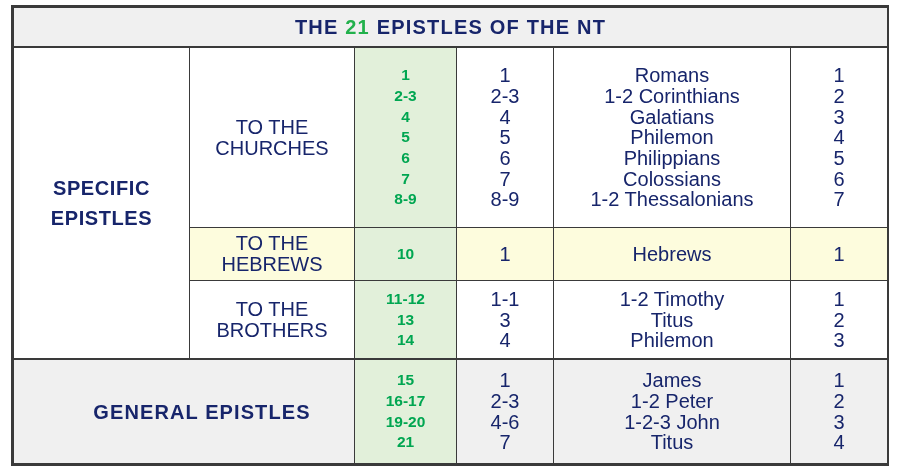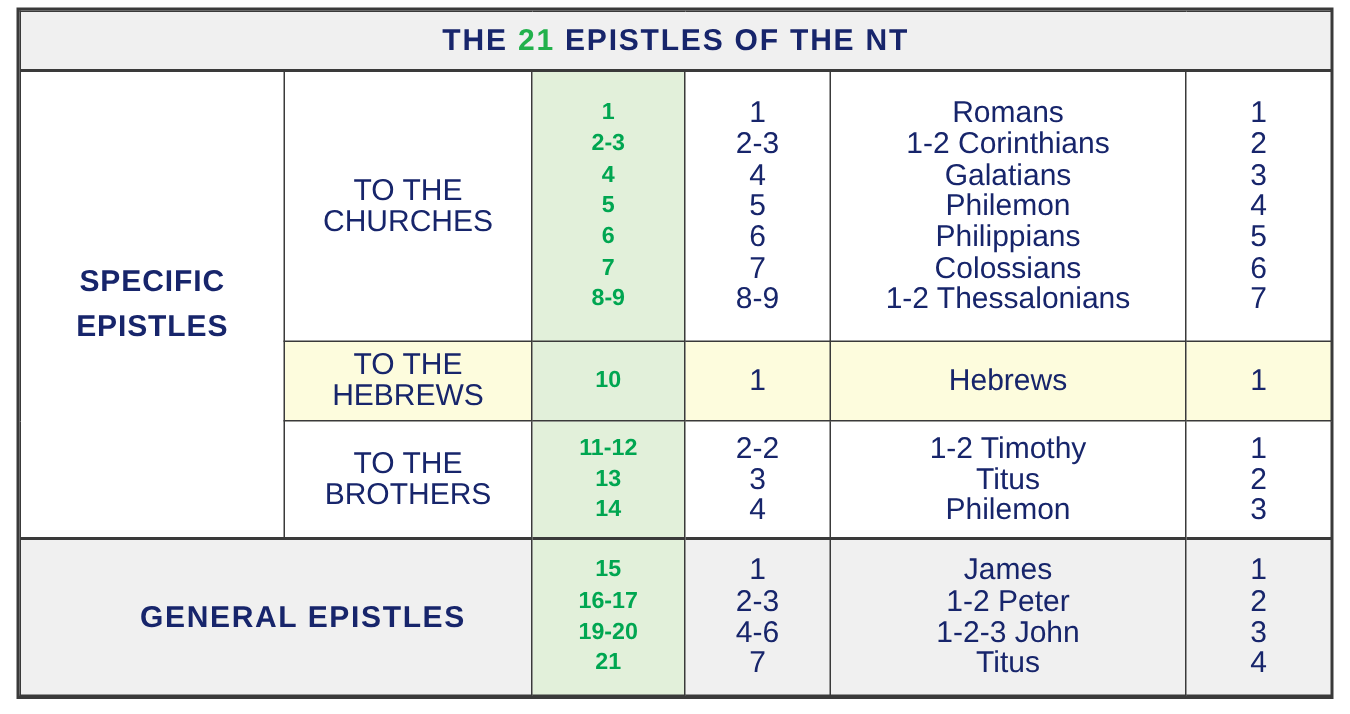--- a/index.html
+++ b/index.html
@@ -194,21 +194,21 @@
         <td class="col-subgrp bg-white sub-label">
           <span>TO THE</span><br>
           <span>BROTHERS</span>
         </td>
         <td class="col-seq bg-green stack green">
               <span class="line">11-12</span>
               <span class="line">13</span>
               <span class="line">14</span>
             </td>
         <td class="col-ord bg-white stack">
-              <span class="line">2-2</span>
+              <span class="line">1-1</span>
               <span class="line">3</span>
               <span class="line">4</span>
             </td>
         <td class="col-book bg-white stack">
               <span class="line">1-2 Timothy</span>
               <span class="line">Titus</span>
               <span class="line">Philemon</span>
             </td>
         <td class="col-idx bg-white stack">
               <span class="line">1</span>

